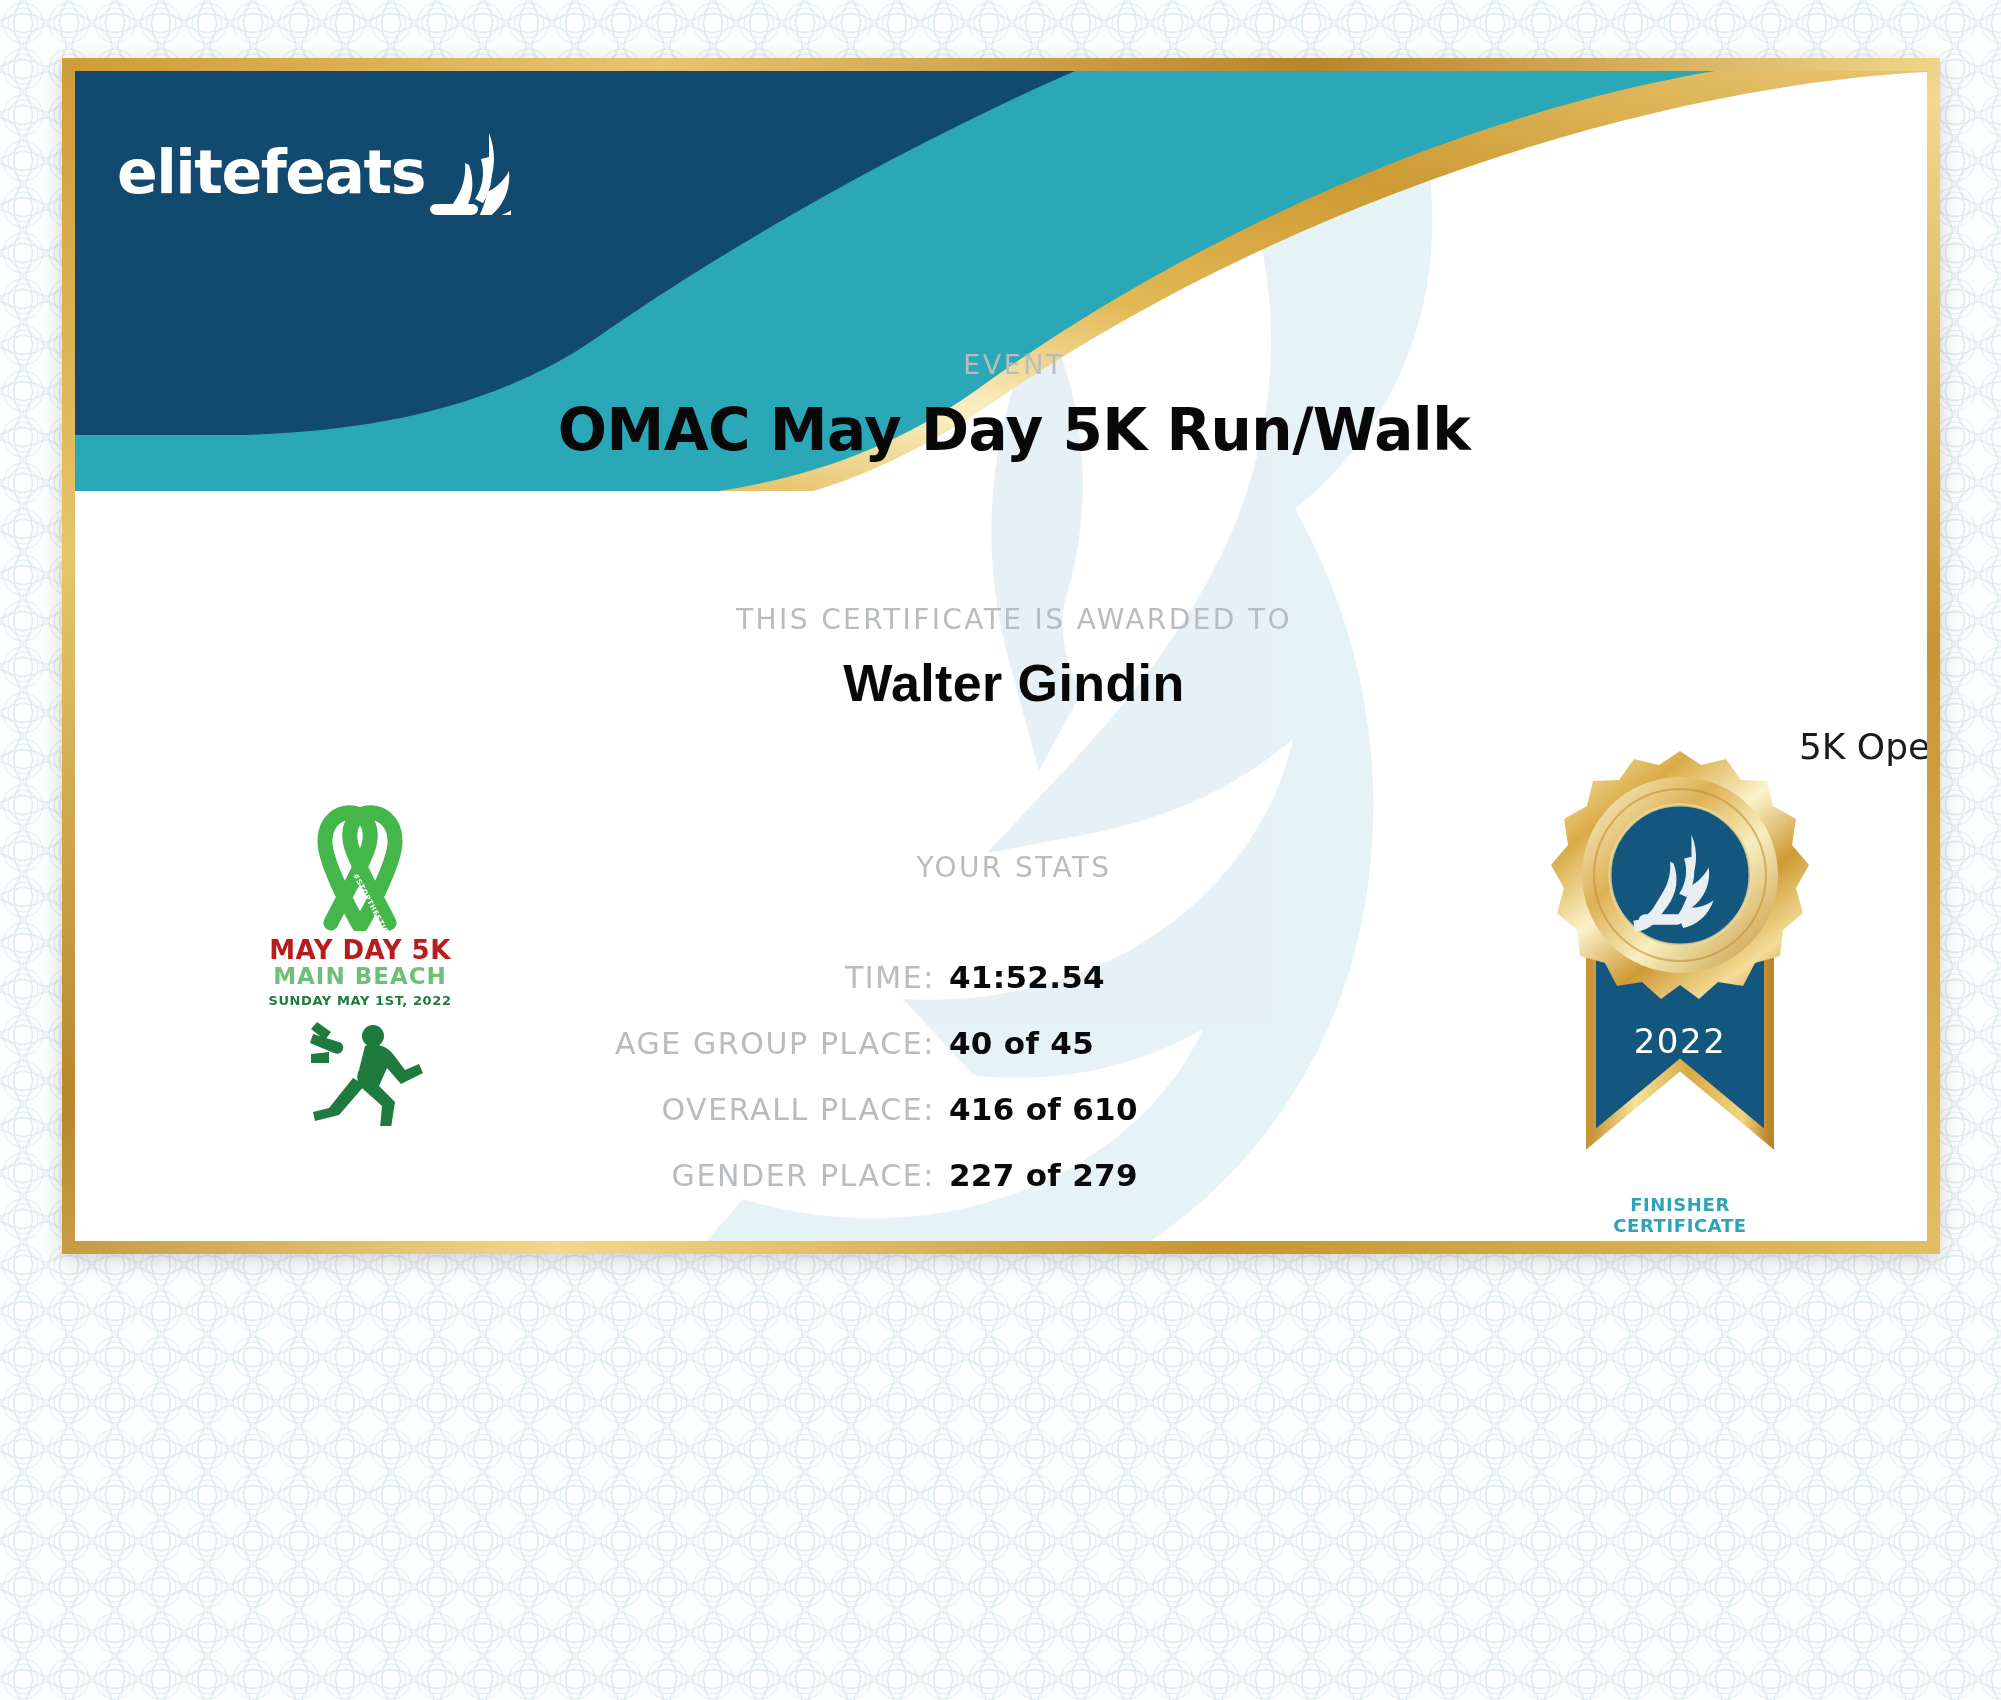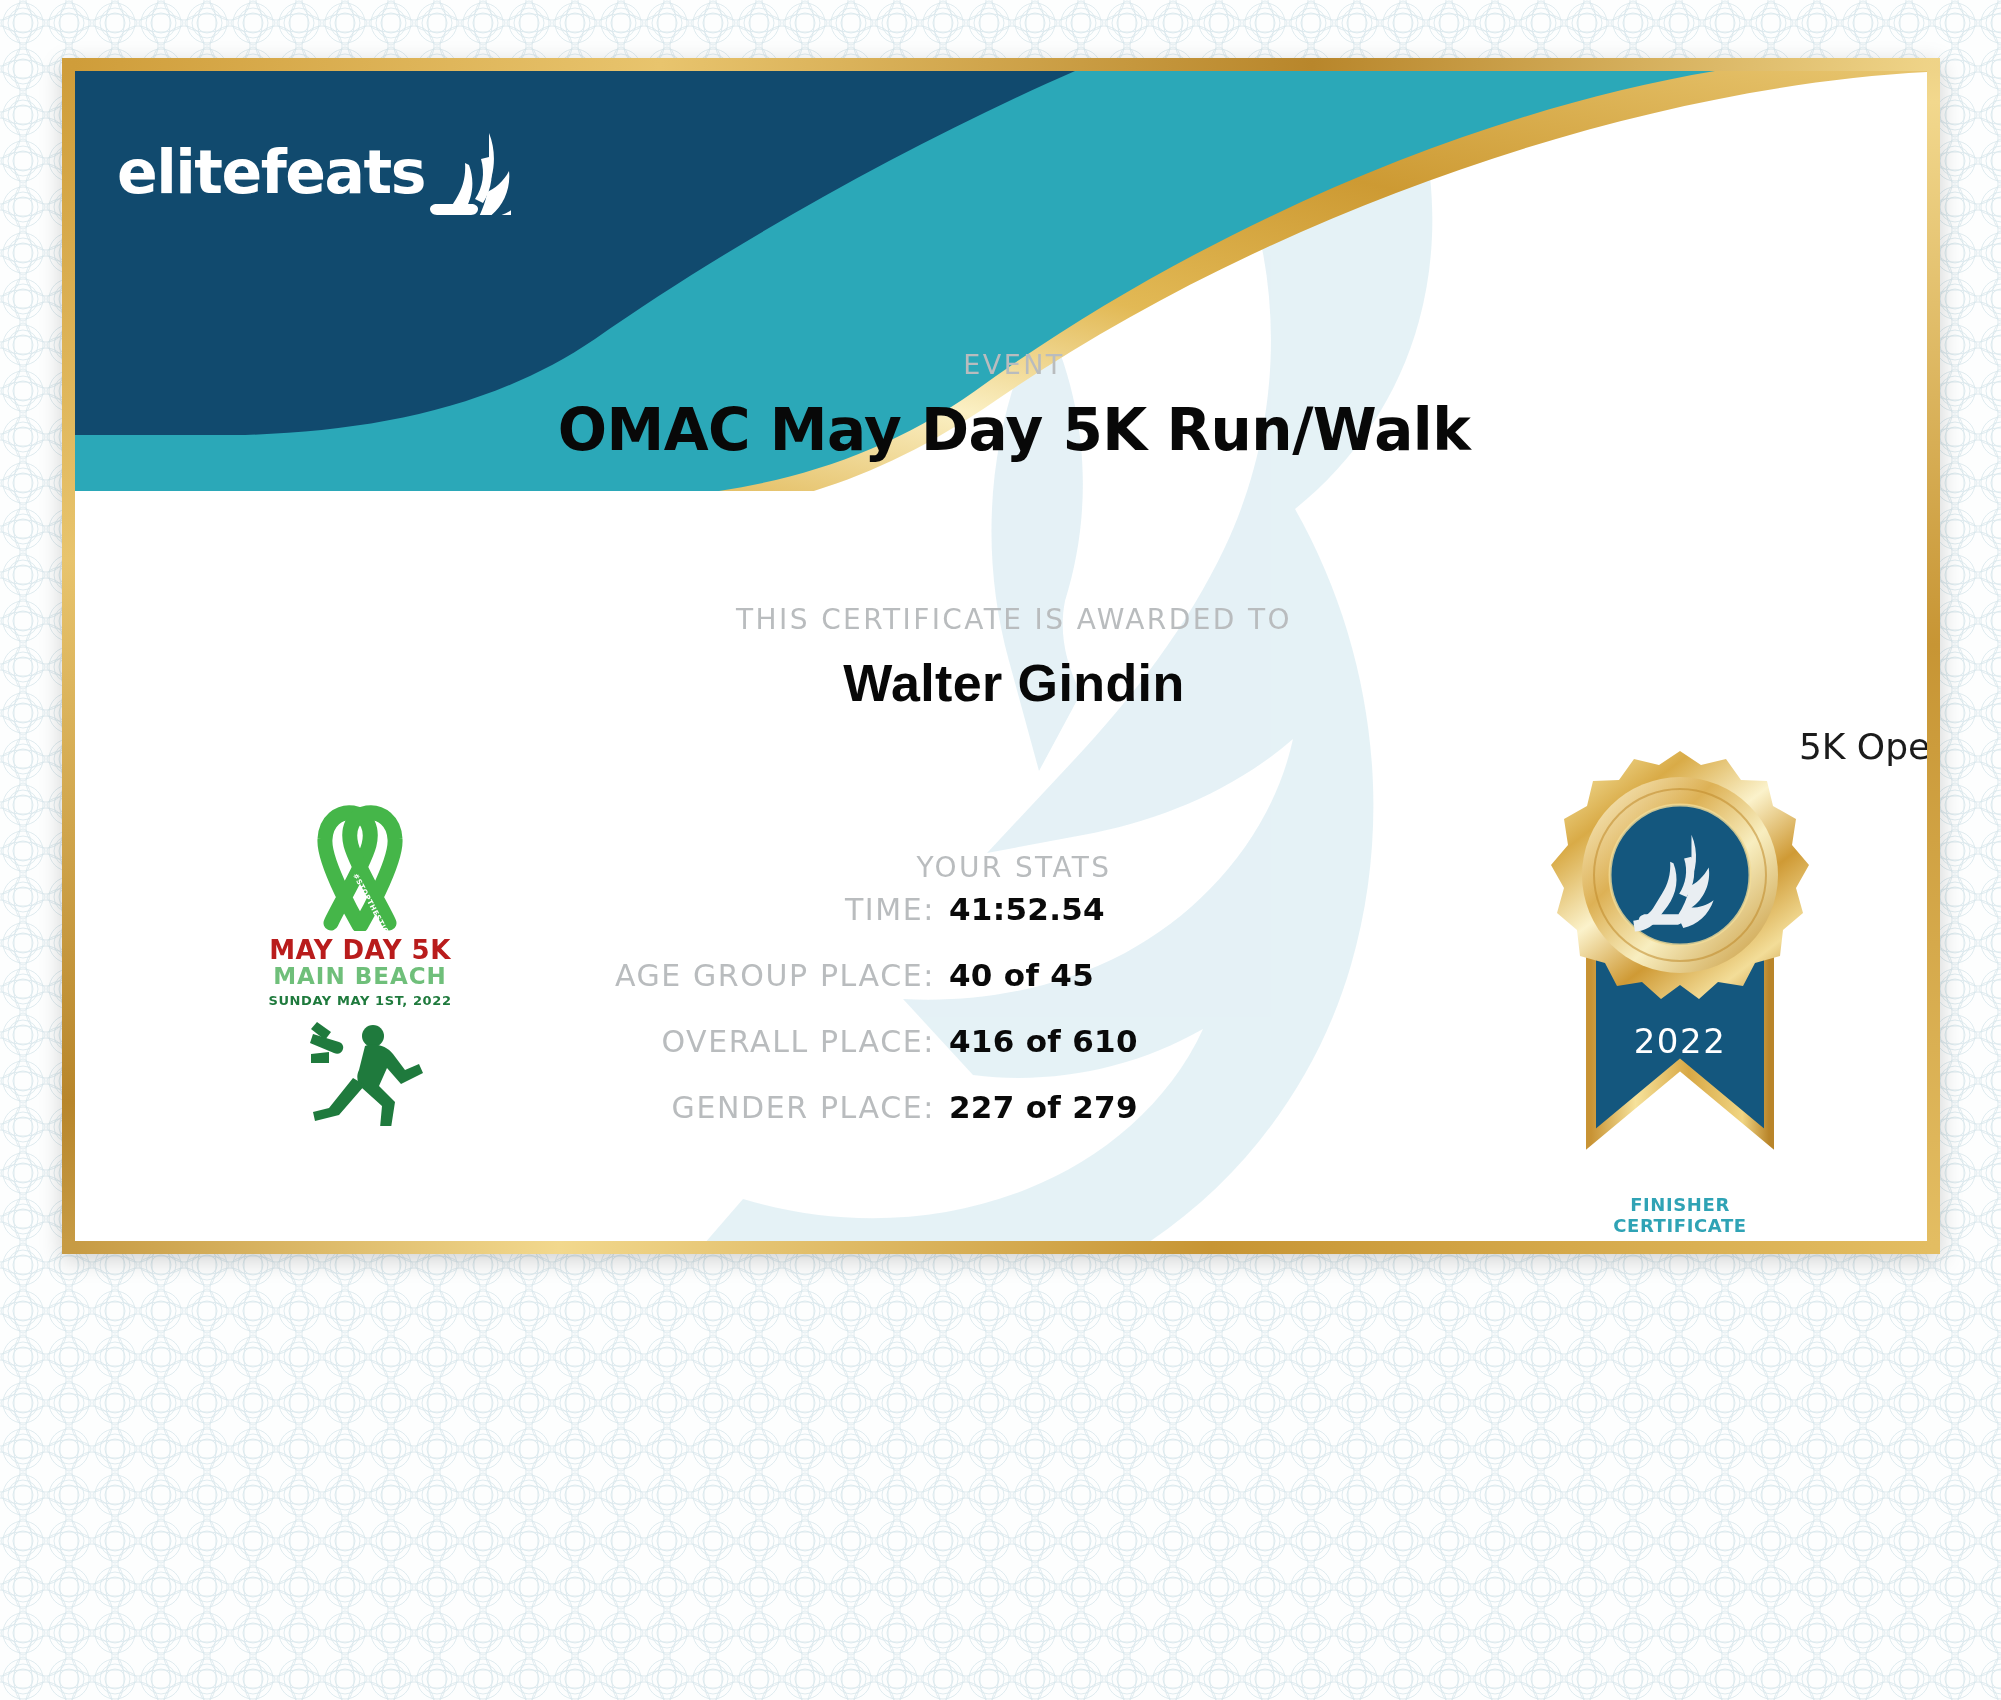--- a/index.html
+++ b/index.html
@@ -165,21 +165,21 @@
     left: 0;
     top: 780px;
     width: 1878px;
     font-size: 28px;
   }
 
   
   #stats-table {
     position: absolute;
     left: 340px;
-    top: 820px;
+    top: 888px;
     width: 960px;
   }
   .stat-row {
     display: flex;
     align-items: baseline;
     justify-content: flex-start;
     margin-bottom: 22px;
     height: 44px;
   }
   .stat-key {

